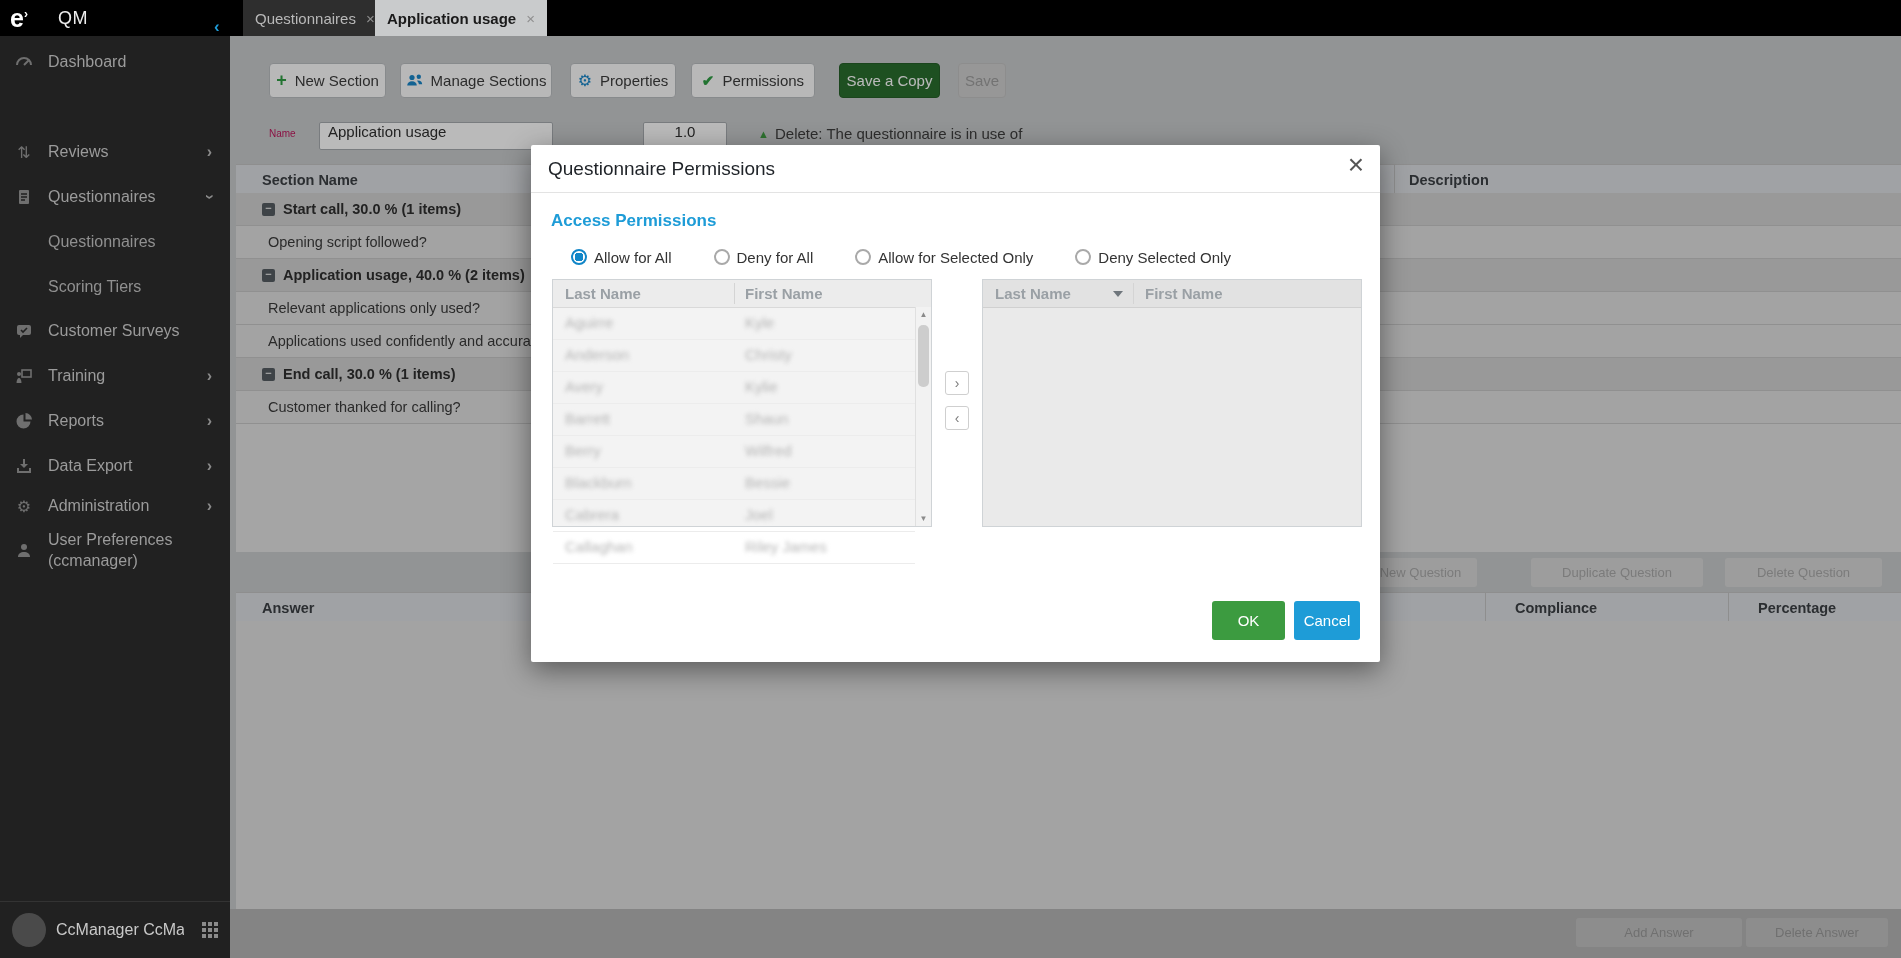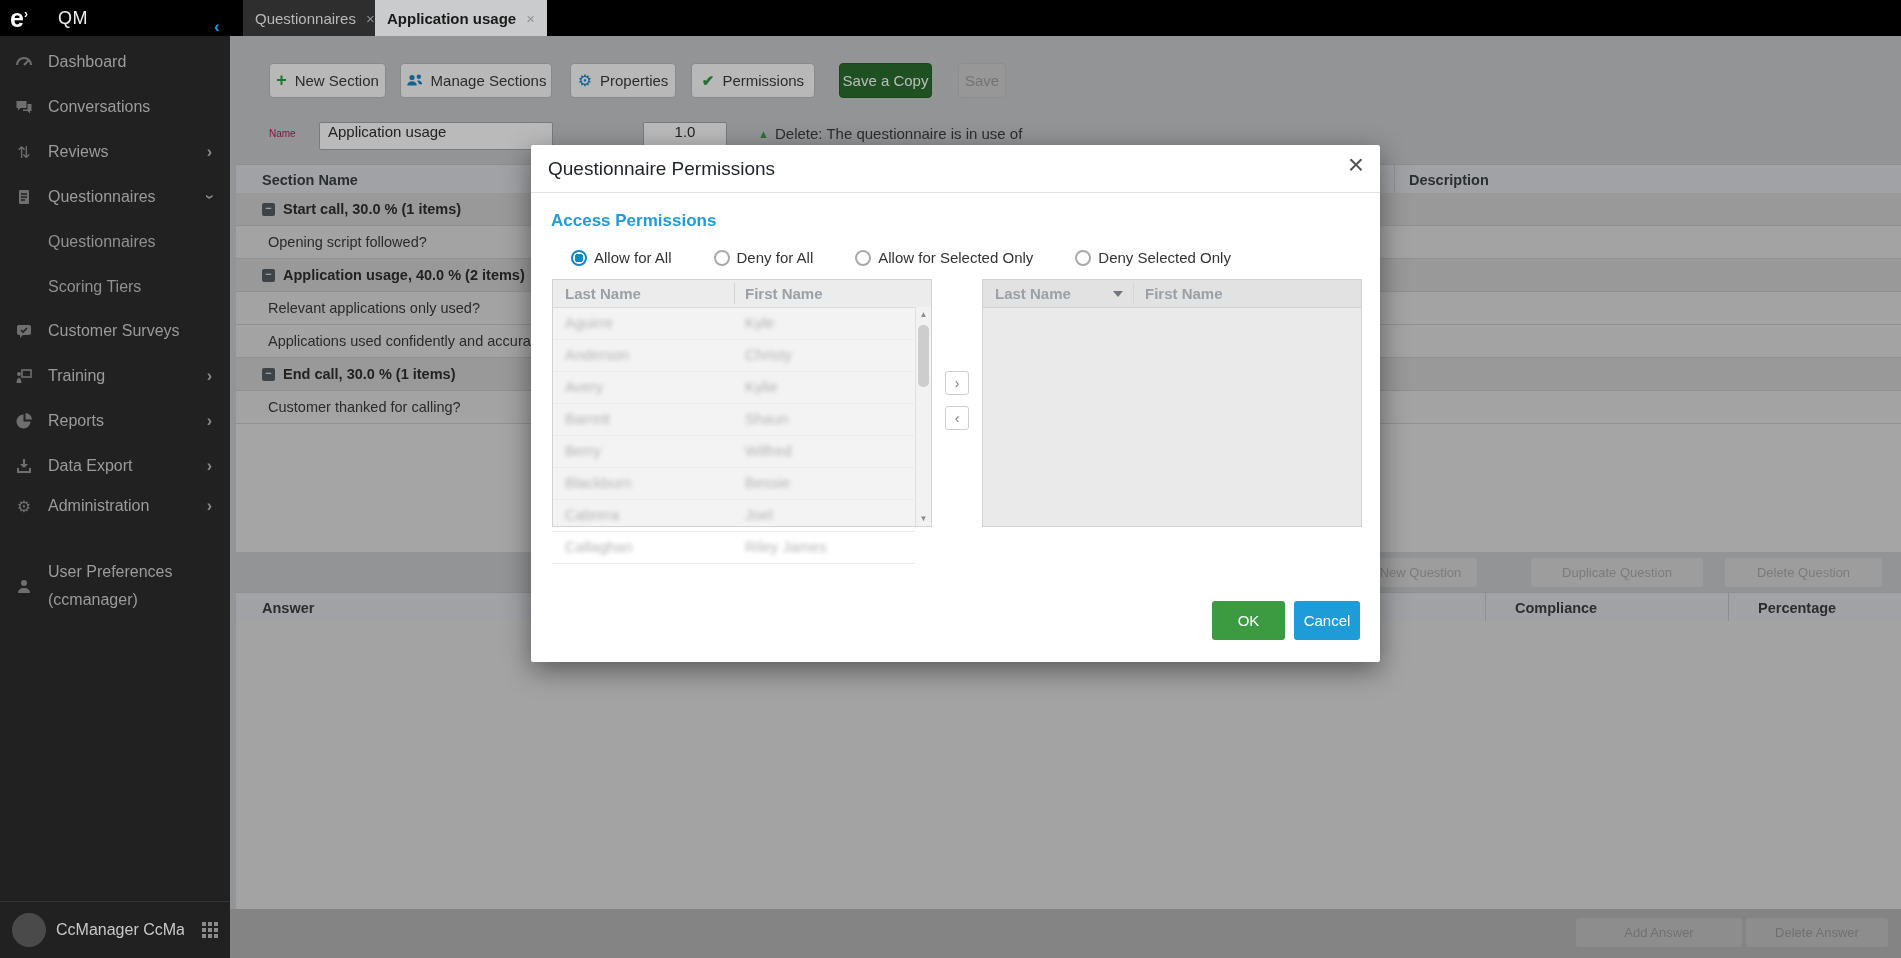--- a/index.html
+++ b/index.html
@@ -12,21 +12,21 @@
   .sb-top{position:absolute;left:0;top:0;width:230px;height:36px;background:#000;}
   .logo{position:absolute;left:10px;top:4px;color:#fff;font-size:25px;font-weight:bold;}
   .logo sup{font-size:12px;font-weight:bold;}
   .product{position:absolute;left:58px;top:8px;color:#eee;font-size:18px;letter-spacing:.5px;}
   .collapse{position:absolute;left:214px;top:17px;color:#1e9cd7;font-size:17px;font-weight:bold;cursor:pointer;}
   .nav-item{position:absolute;left:0;width:230px;height:44px;display:flex;align-items:center;color:#9b9b9b;font-size:16px;cursor:pointer;}
   .nav-item .ic{width:20px;height:20px;margin-left:14px;margin-right:14px;flex:0 0 20px;display:flex;align-items:center;justify-content:center;color:#6f6f6f;font-size:17px;}
   .nav-item.sub{padding-left:48px;color:#909090;}
   .nav-item .chev{position:absolute;right:18px;color:#8a8a8a;font-size:16px;font-weight:bold;}
   .chev.down{display:inline-block;transform:rotate(90deg);}
-  .nav-item.twoline{height:52px;line-height:28px;margin-top:36px;}
+  .nav-item.twoline{height:52px;line-height:21px;}
   .sb-footer{position:absolute;left:0;bottom:0;width:230px;height:56px;border-top:1px solid #333;display:flex;align-items:center;}
   .avatar{width:34px;height:34px;border-radius:50%;background:#4a4a4a;margin-left:12px;flex:0 0 34px;}
   .sb-user{color:#c9c9c9;font-size:16px;margin-left:10px;white-space:nowrap;overflow:hidden;max-width:128px;}
   .grid-ic{margin-left:auto;margin-right:12px;}
 
   
   .main{position:absolute;left:230px;top:0;right:0;bottom:0;}
   .tabbar{position:absolute;left:0;top:0;right:0;height:36px;background:#000;}
   .tab{position:absolute;top:0;height:36px;display:flex;align-items:center;padding:0 12px;font-size:15px;cursor:pointer;}
   .tab.inactive{background:#2e2e2e;color:#b9b9b9;}
@@ -63,21 +63,21 @@
   .modal{position:absolute;left:531px;top:145px;width:849px;height:517px;background:#fff;z-index:50;
          box-shadow:0 8px 28px rgba(0,0,0,.45);border-radius:2px;}
   .m-title{position:absolute;left:17px;top:13px;font-size:19px;font-weight:normal;color:#1f2328;}
   .m-close{position:absolute;right:16px;top:6px;font-size:28px;color:#555;cursor:pointer;line-height:28px;}
   .m-div{position:absolute;left:0;top:47px;width:849px;height:1px;background:#e3e3e3;}
   .m-access{position:absolute;left:20px;top:66px;font-size:17px;font-weight:bold;color:#1e9cd7;}
   .radio-row{position:absolute;left:20px;top:104px;display:flex;align-items:center;gap:22px;font-size:15px;color:#333;}
   .radio{width:16px;height:16px;border-radius:50%;box-sizing:border-box;margin-right:7px;cursor:pointer;flex:0 0 16px;}
   .radio.on{border:2px solid #1186c8;background:radial-gradient(circle,#1186c8 0 4.5px,#fff 4.5px);}
   .radio.off{border:2px solid #a9a9a9;background:#fff;}
-  .ritem{display:flex;align-items:flex-end;padding-left:20px;}
+  .ritem{display:flex;align-items:flex-start;padding-left:20px;}
 
   .dlist{position:absolute;top:134px;height:248px;border:1px solid #cfd3d6;box-sizing:border-box;}
   .dlist.left{left:21px;width:380px;background:#f3f3f3;}
   .dlist.right{left:451px;width:380px;background:#eaeaea;}
   .dl-head{position:absolute;left:0;top:0;right:0;height:27px;background:#ececec;border-bottom:1px solid #d9d9d9;}
   .dl-head .h{position:absolute;top:0;height:27px;display:flex;align-items:center;font-size:15px;font-weight:bold;color:#9aa0a5;cursor:pointer;}
   .dl-vline{position:absolute;top:3px;bottom:3px;width:1px;background:#d4d4d4;}
   .nrow{position:absolute;left:0;right:16px;height:32px;border-bottom:1px solid #ececec;cursor:pointer;}
   .blurred{filter:blur(2px);color:#b5b5b5;font-size:15px;position:absolute;top:7px;white-space:nowrap;}
   .caret-down{width:0;height:0;border-left:5px solid transparent;border-right:5px solid transparent;border-top:6px solid #6f767c;position:absolute;}
@@ -104,29 +104,20 @@
   <div class="nav-item" style="top:40px">
     <span class="ic">
       <svg width="18" height="18" viewBox="0 0 18 18">
           <path d="M2 12a7 7 0 0 1 14 0" fill="none" stroke="#6f6f6f" stroke-width="2"></path>
           <line x1="9" y1="12" x2="13.5" y2="7.5" stroke="#6f6f6f" stroke-width="2"></line>
         </svg>
     </span>
     <span>Dashboard</span>
   </div>
 
-  <div class="nav-item" style="top:85px">
-    <span class="ic">
-      <svg width="18" height="18" viewBox="0 0 18 18" fill="#6f6f6f">
-          <path d="M1.5 3h10v7H5.5l-2.5 2.5V10h-1.5z"></path>
-          <path d="M12.5 6h4v7h-1.5v2.5L12.5 13H8v-1.5h4.5z"></path>
-        </svg>
-    </span>
-    <span>Conversations</span>
-  </div>
 
   <div class="nav-item" style="top:130px">
     <span class="ic" style="font-size:16px;">⇅</span>
     <span>Reviews</span>
     <span class="chev">›</span>
   </div>
 
   <div class="nav-item" style="top:175px">
     <span class="ic">
       <svg width="18" height="18" viewBox="0 0 18 18">
@@ -256,21 +247,21 @@
       <span>Manage Sections</span>
     </div>
     <div class="btn" style="left:340px;top:27px;width:106px">
       <span class="bic" style="color:#1a87c9;font-size:16px;">⚙</span>
       <span>Properties</span>
     </div>
     <div class="btn" style="left:461px;top:27px;width:124px">
       <span class="bic" style="color:#2f9e44;font-size:15px;font-weight:bold;">✔</span>
       <span>Permissions</span>
     </div>
-    <div class="btn green" style="left:609px;top:27px;width:93px">
+    <div class="btn green" style="left:609px;top:27px;width:101px">
       <span>Save a Copy</span>
     </div>
     <div class="btn disabled" style="left:728px;top:27px;width:48px">
       <span>Save</span>
     </div>
 
     <div class="lbl" style="left:39px;top:92px">Name</div>
     <div class="tinput" style="left:89px;top:86px;width:234px">Application usage</div>
     <div class="tinput" style="left:413px;top:86px;width:84px;text-align:center">1.0</div>
     <div class="status-ic" style="left:528px;top:92px">▲</div>

